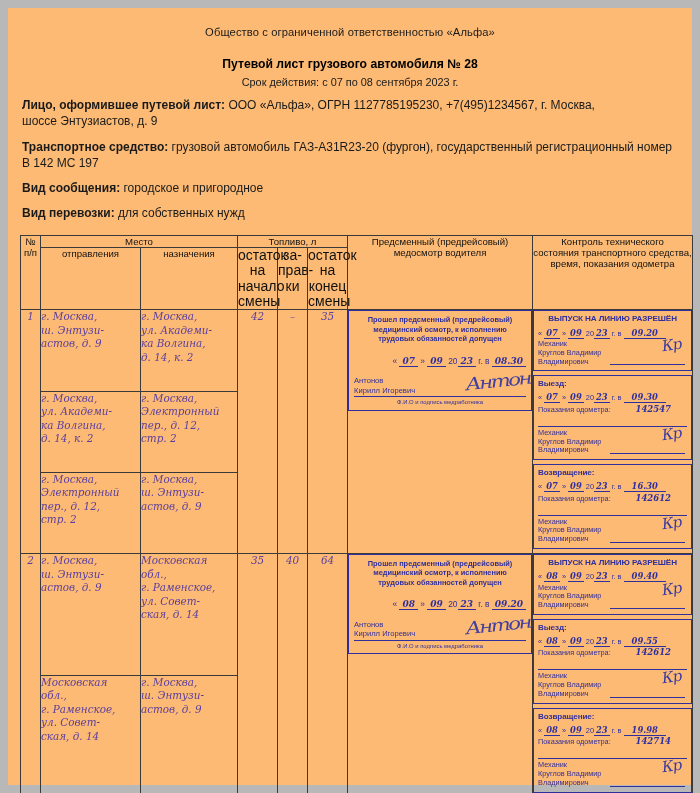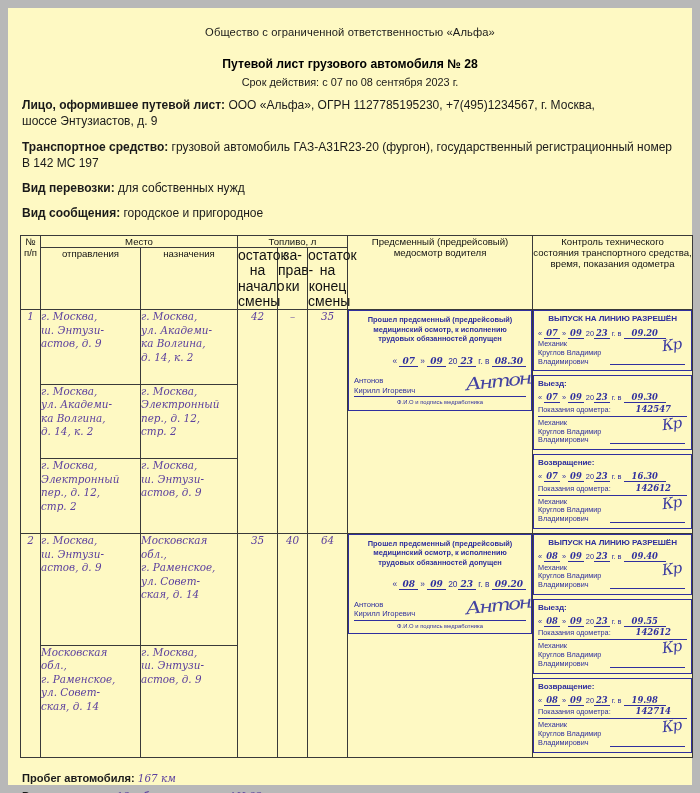--- a/index.html
+++ b/index.html
@@ -6,21 +6,21 @@
   body{
     width:700px;height:793px;
     background:#b8b8b8;
     font-family:"Liberation Sans", sans-serif;
     overflow:hidden;
   }
   .page{
     position:absolute;
     left:8px; top:8px;
     width:684px; height:777px;
-    background:#fef9c3;
+    background:#fdba74;
     box-sizing:border-box;
   }
   .inner{
     position:relative;
     padding:0 14px;
     height:100%;
     box-sizing:border-box;
   }
 
   
@@ -191,21 +191,21 @@
     font-weight:bold;
     border-bottom:1px solid #2f2f9e;
     padding:0 2px;
     font-size:8.4px;
   }
   .tbox .tb-date .val.time{padding:0 8px;}
   .tbox .tb-odo{
     font-size:7.3px;
     margin-top:2px;
     border-bottom:1px solid #2f2f9e;
-    padding-bottom:1px;
+    padding-bottom:11px;
     position:relative;
     height:10px;
   }
   .tbox .tb-odo .ov{
     position:absolute;
     right:16px; top:-1px;
     font-family:"DejaVu Serif", serif;
     font-style:italic;
     font-weight:bold;
     font-size:8.5px;
@@ -253,25 +253,25 @@
     <span>шоссе Энтузиастов, д. 9</span>
   </div>
 
   <div class="field">
     <b>Транспортное средство:</b><span> грузовой автомобиль ГАЗ-A31R23-20 (фургон), государственный регистрационный номер</span><br>
     <span>В 142 МС 197</span>
   </div>
 
 
   <div class="field tight">
+    <b>Вид сообщения:</b><span> городское и пригородное</span>
+  </div>
+
+  <div class="field tight">
     <b>Вид перевозки:</b><span> для собственных нужд</span>
-  </div>
-
-  <div class="field tight">
-    <b>Вид сообщения:</b><span> городское и пригородное</span>
   </div>
 
   <table class="wb">
     <colgroup>
       <col class="col-num">
           <col class="col-from">
           <col class="col-to">
       <col class="col-f1">
           <col class="col-f2">
           <col class="col-f3">

